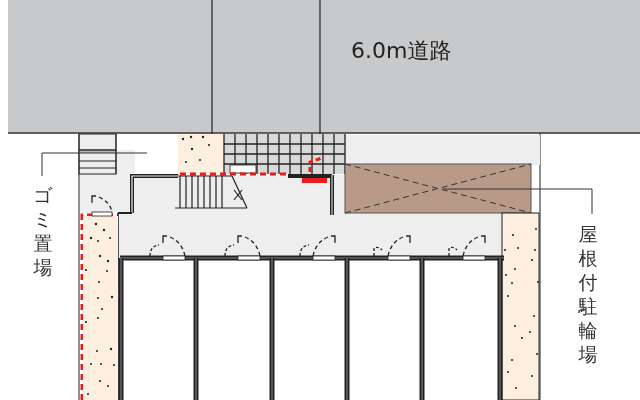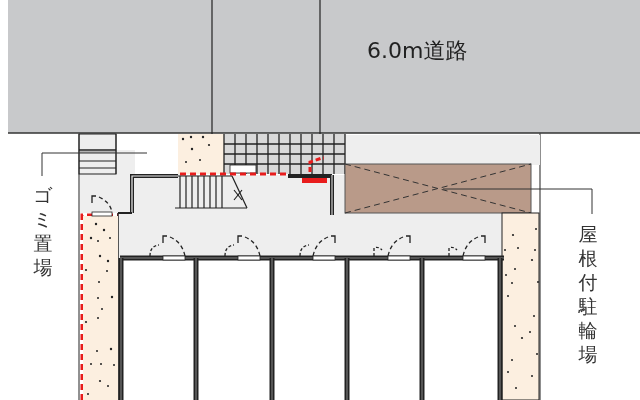--- a/index.html
+++ b/index.html
@@ -1,18 +1,18 @@
 <!DOCTYPE html>
 <html><head>
   <meta charset="utf-8">
   <style>
     html, body { margin: 0; padding: 0; background: #ffffff; }
     body { width: 640px; height: 400px; overflow: hidden; position: relative; font-family: "DejaVu Sans", "Liberation Sans", sans-serif; }
     #plan { position: absolute; left: 0; top: 0; width: 640px; height: 400px; }
-    .road-label { position: absolute; left: 367px; top: 36px; font-size: 22px; color: #222; letter-spacing: 0px; }
+    .road-label { position: absolute; left: 351px; top: 36px; font-size: 22px; color: #222; letter-spacing: 0px; }
     .vlabel { position: absolute; font-size: 19px; color: #333; line-height: 24px; width: 22px; text-align: center; }
     .vlabel span { display: block; }
     #garbage-label { left: 32px; top: 183px; }
     #bike-label { left: 577px; top: 222px; }
   </style>
 </head>
 <body>
 
 <svg id="plan" viewBox="0 0 640 400" xmlns="http://www.w3.org/2000/svg">
 

